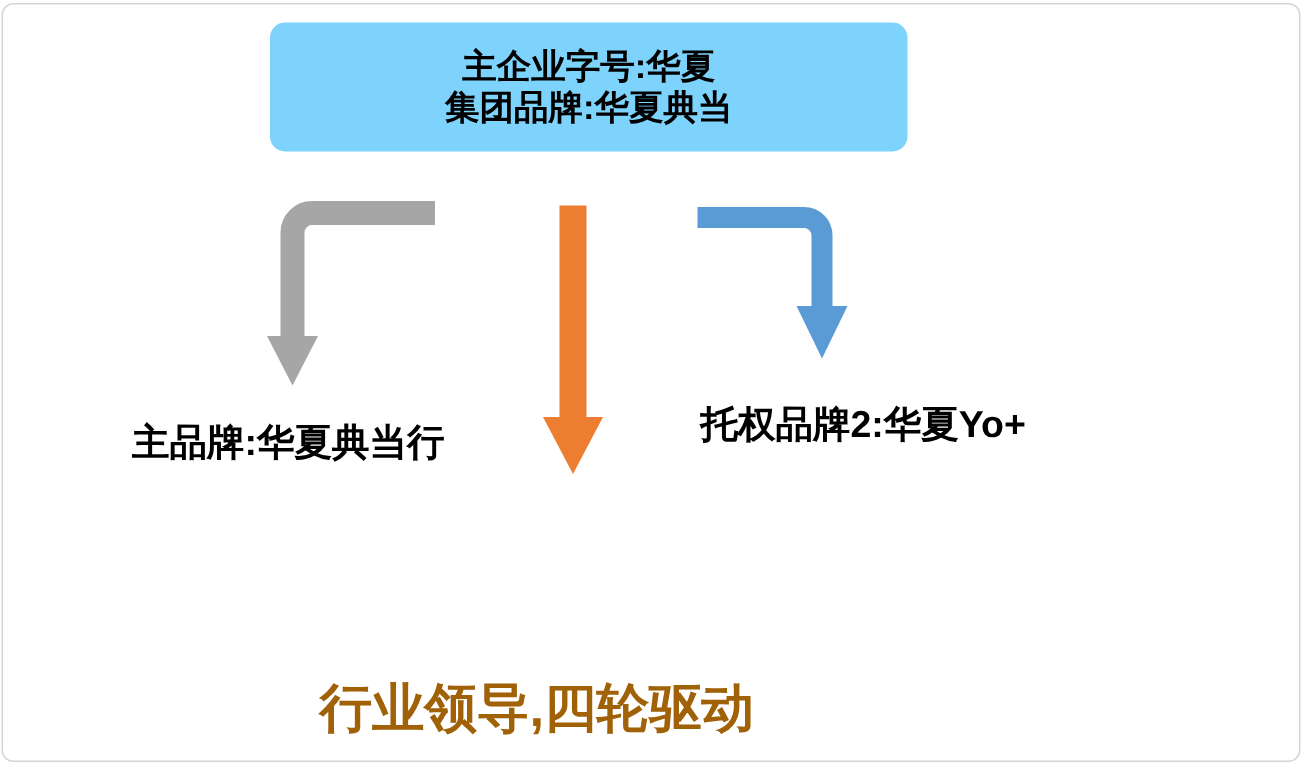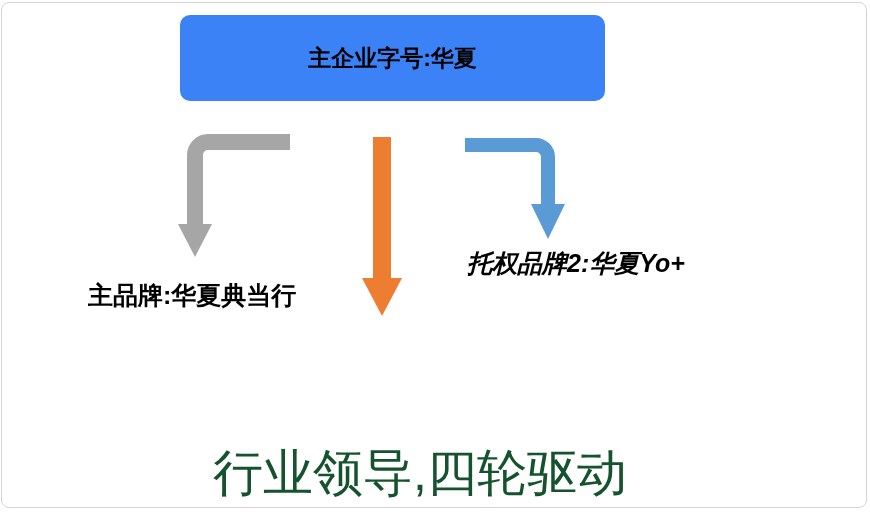--- a/index.html
+++ b/index.html
@@ -56,41 +56,42 @@
   .branch-label {
     position: absolute;
     font-size: 25px;
     line-height: 31px;
     font-weight: 700;
     color: #000000;
     white-space: nowrap;
   }
   .label-main   { left: 88px;  top: 280px; text-align: center; }
   .label-lic1   { left: 272px; top: 350px; }
-  .label-lic2   { left: 467px; top: 248px; font-style: italic; }
+  .label-lic2   { left: 467px; top: 268px; }
   .caption {
     position: absolute;
     left: 213px;
     top: 447px;
-    font-size: 50px;
+    font-size: 35px;
     line-height: 52px;
-    font-weight: 400;
-    color: #14532d;
+    font-weight: 700;
+    color: #a16207;
     white-space: nowrap;
   }
 </style>
 </head>
 <body>
 
 <div class="canvas">
 
   <div class="frame" style="border-color: rgb(213, 213, 213);"></div>
 
-  <div class="root-box" style="background-color: #3b82f6;">
+  <div class="root-box" style="background-color: #7dd3fc;">
     <div class="line">主企业字号:华夏</div>
+    <div class="line">集团品牌:华夏典当</div>
   </div>
 
   <svg class="arrows-layer" viewBox="0 0 870 514" xmlns="http://www.w3.org/2000/svg">
 
     <g stroke="#A6A6A6" fill="#A6A6A6">
       <path d="M290 142 H208 A13 13 0 0 0 195 155 V226" fill="none" stroke-width="16" stroke-linecap="butt"></path>
       <path d="M178 224 H212 L195 257 Z" stroke="none"></path>
     </g>
 
     <g stroke="#ED7D31" fill="#ED7D31">

